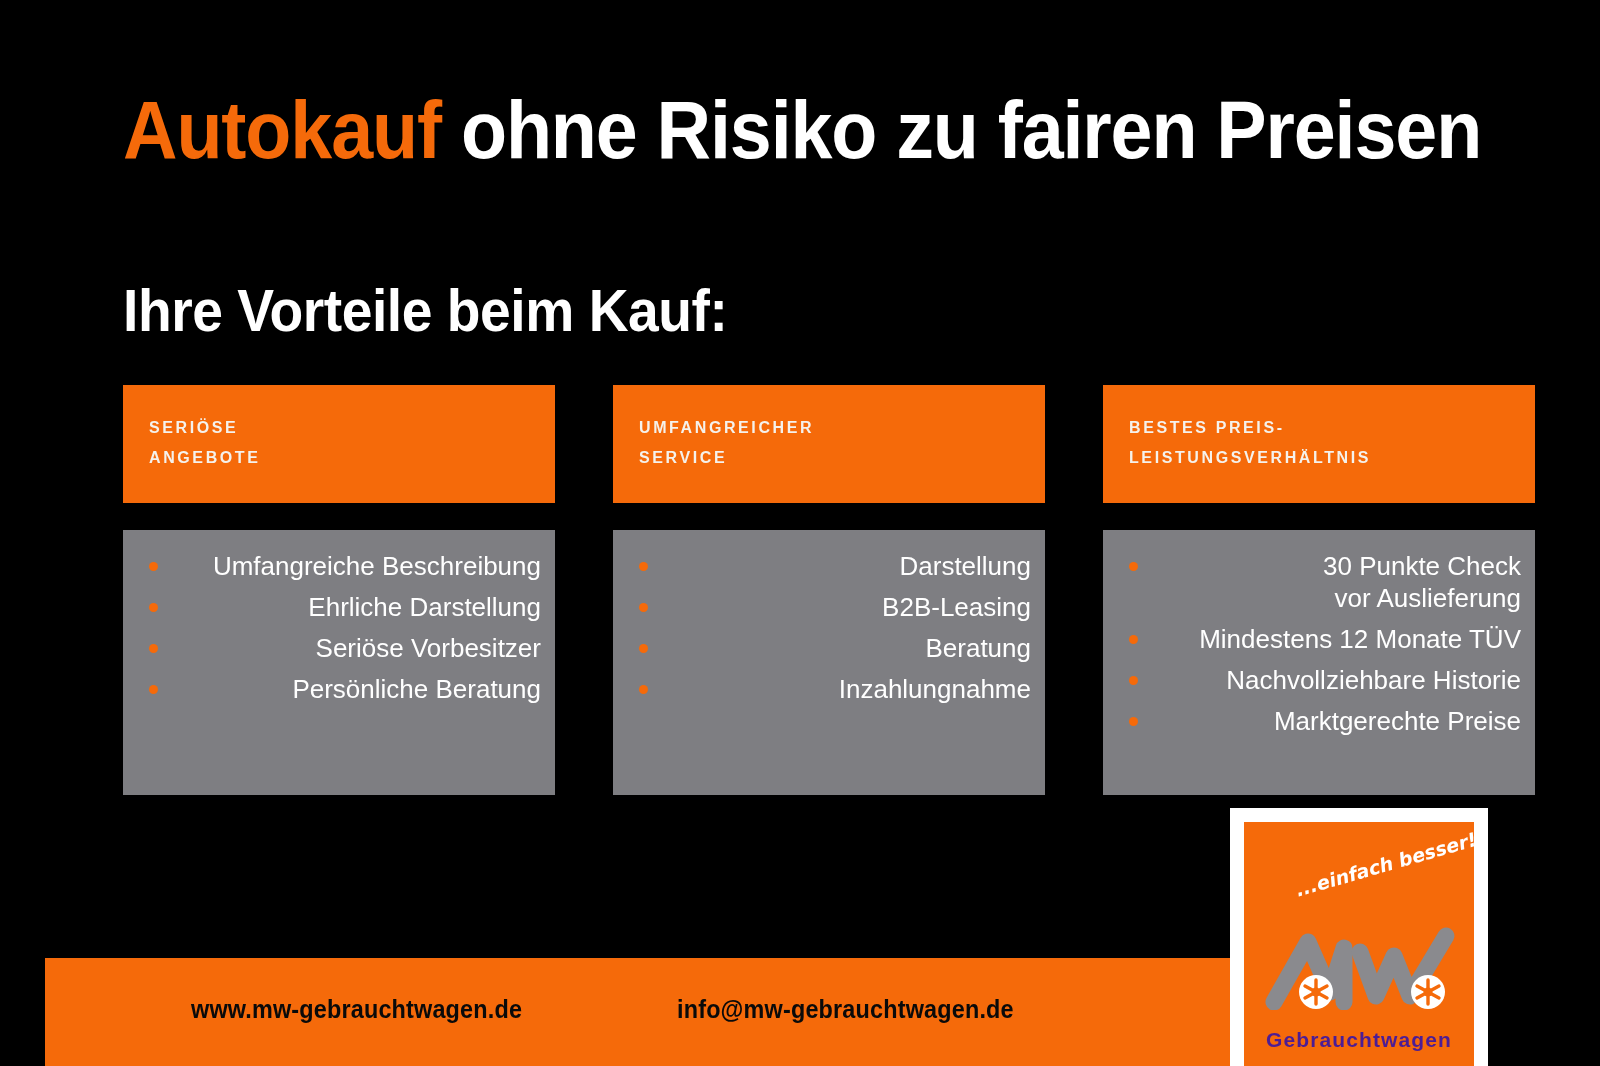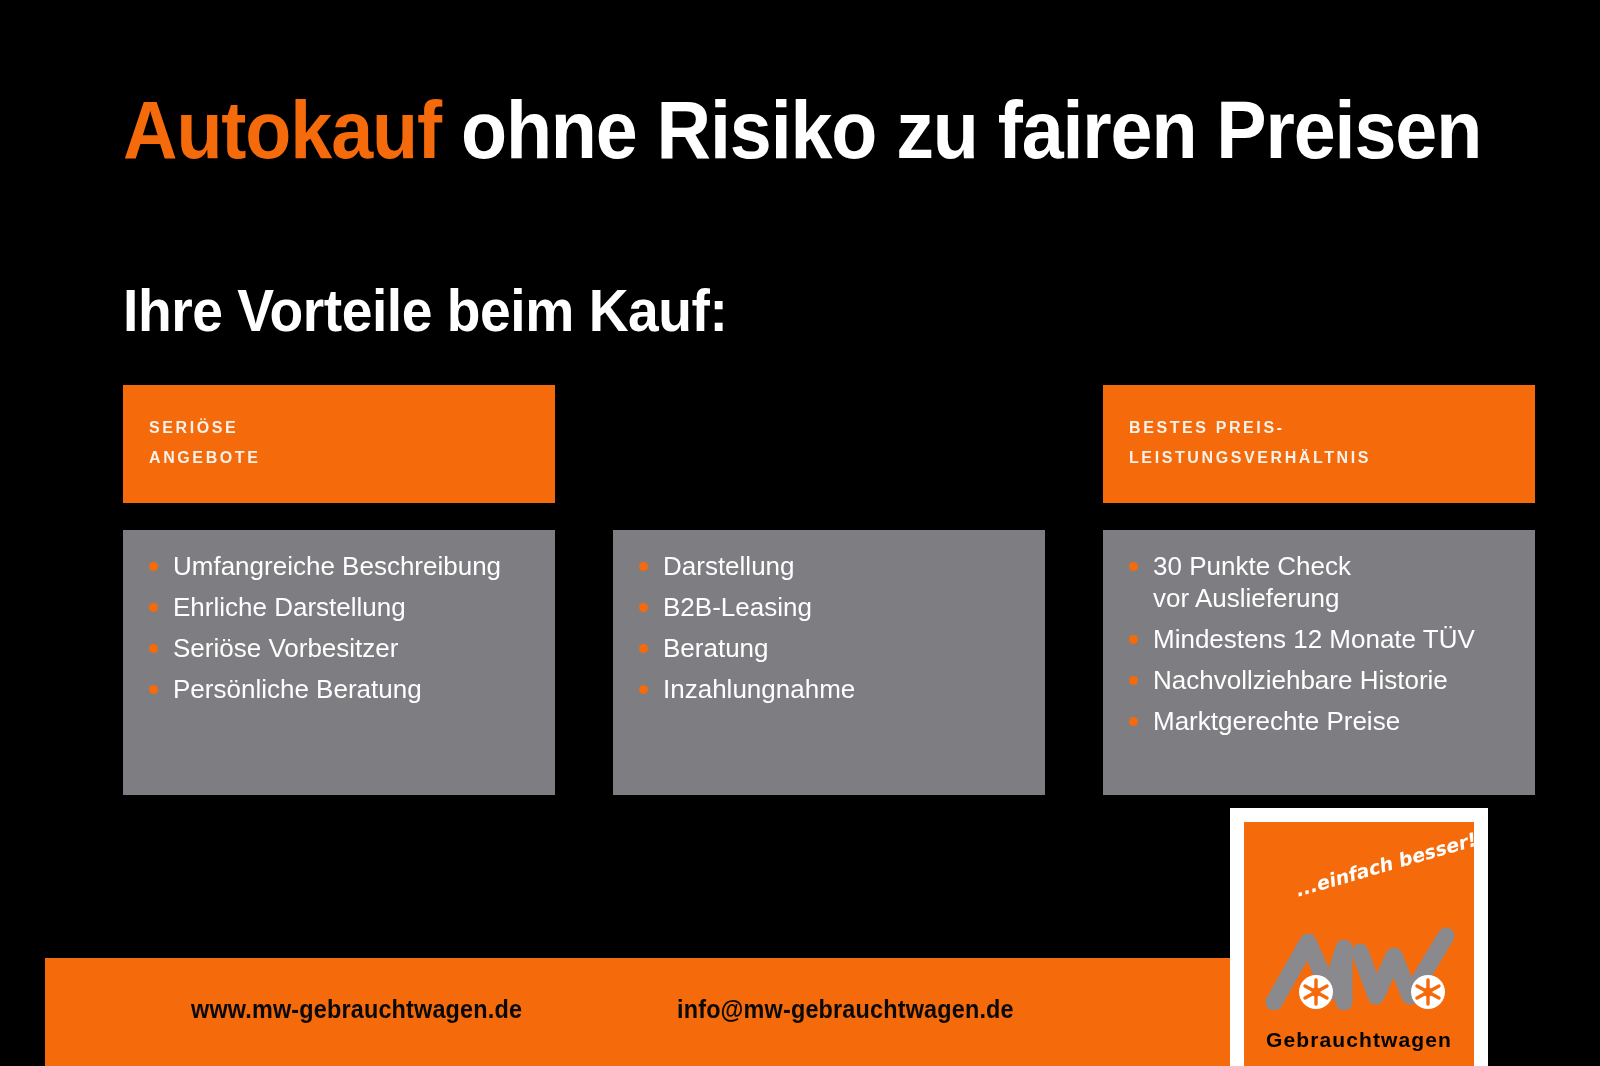--- a/index.html
+++ b/index.html
@@ -94,20 +94,21 @@
   }
   .card-body {
     position: absolute;
     left: 0;
     top: 145px;
     width: 100%;
     height: 265px;
     background: #7E7E82;
     box-sizing: border-box;
     padding: 20px 14px 14px 22px;
+    text-align: right;
   }
   .bullet-list {
     list-style: none;
     margin: 0;
     padding: 0;
   }
   .bullet-item {
     position: relative;
     padding-left: 28px;
     margin: 0 0 9px 0;
@@ -195,21 +196,21 @@
   .logo-name {
     position: absolute;
     left: 0;
     right: 0;
     bottom: 14px;
     text-align: center;
     font-family: "Liberation Sans", sans-serif;
     font-weight: bold;
     font-size: 21px;
     letter-spacing: 1.1px;
-    color: #000000;
+    color: #4c1d95;
   }
 </style>
 </head>
 <body>
 
 <div class="poster">
 
   <div class="headline">
     <span class="hl-accent">Autokauf</span><span> ohne Risiko zu fairen Preisen</span>
   </div>
@@ -227,20 +228,24 @@
         <ul class="bullet-list">
           <li class="bullet-item">Umfangreiche Beschreibung</li>
           <li class="bullet-item">Ehrliche Darstellung</li>
           <li class="bullet-item">Seriöse Vorbesitzer</li>
           <li class="bullet-item">Persönliche Beratung</li>
         </ul>
       </div>
     </div>
 
     <div class="card card-2">
+      <div class="card-header">
+        <div class="card-header-text">UMFANGREICHER
+SERVICE</div>
+      </div>
       <div class="card-body">
         <ul class="bullet-list">
           <li class="bullet-item">Darstellung</li>
           <li class="bullet-item">B2B-Leasing</li>
           <li class="bullet-item">Beratung</li>
           <li class="bullet-item">Inzahlungnahme</li>
         </ul>
       </div>
     </div>
 

